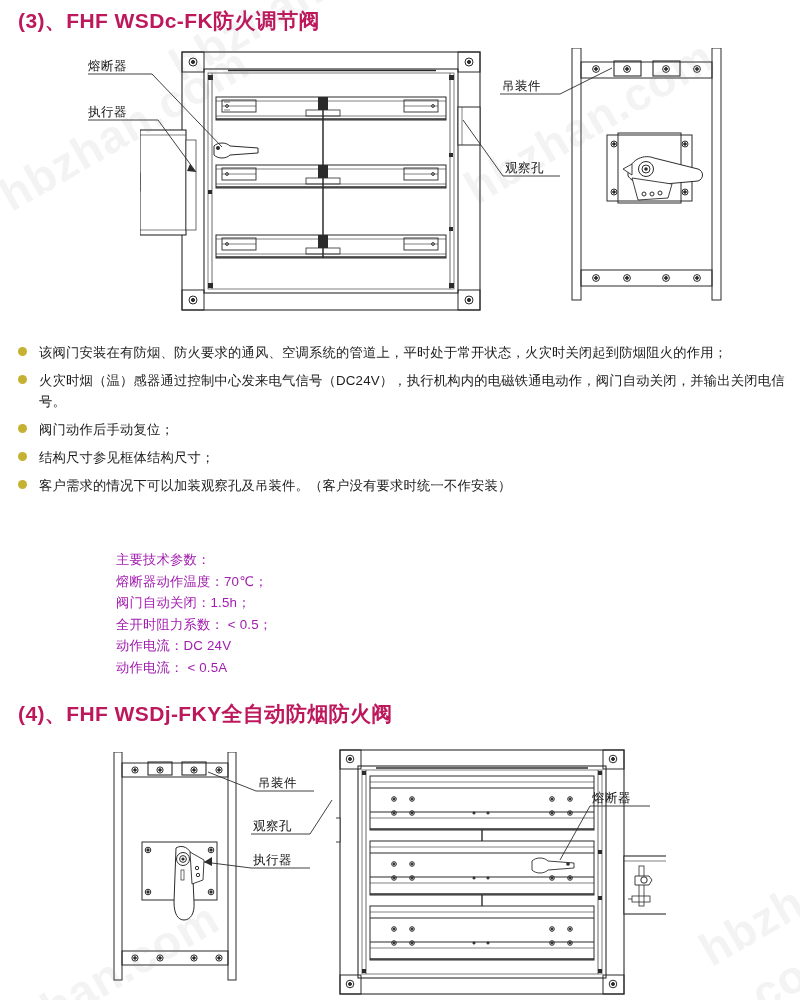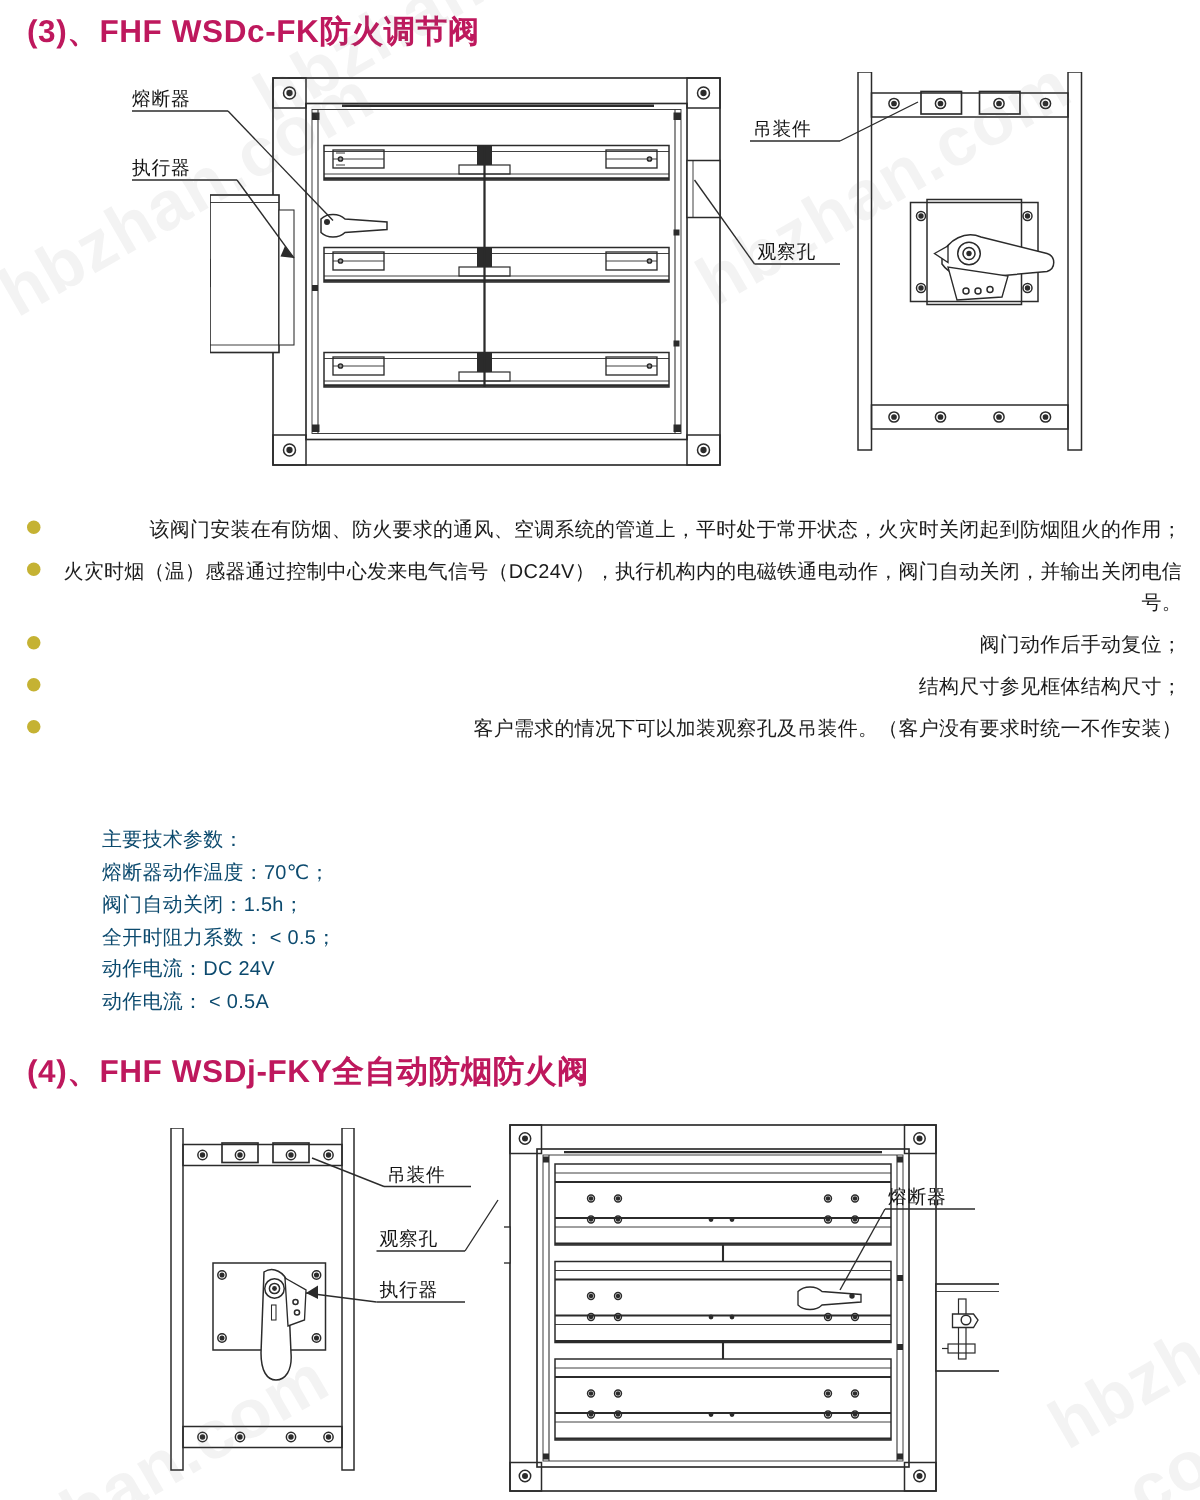--- a/index.html
+++ b/index.html
@@ -30,31 +30,31 @@
     font-size:21px;
     font-weight:700;
     color:#be185d;
     letter-spacing:0.4px;
     white-space:nowrap;
     z-index:3;
   }
 
   
   .bullets{position:absolute;left:18px;top:342px;width:770px;z-index:3;}
-  .bl{display:flex;align-items:flex-start;margin-bottom:7px;text-align:right;}
+  .bl{display:flex;align-items:flex-start;margin-bottom:7px;}
   .bl .dot{
     width:9px;height:9px;border-radius:50%;
     background:#c5b233;flex:0 0 9px;margin-top:5px;margin-right:12px;
   }
   .bl .txt{
     font-size:13.3px;line-height:21px;color:#1c1c1c;
     letter-spacing:0.2px;flex:1;
   }
   .specs{position:absolute;left:68px;top:549px;z-index:3;}
-  .spec-line{font-size:13.3px;line-height:21.5px;color:#0c4a6e;letter-spacing:0.2px;}
+  .spec-line{font-size:13.3px;line-height:21.5px;color:#a21caf;letter-spacing:0.2px;margin-left:48px;}
 
   
   .fig{position:absolute;z-index:2;}
   .fig svg{display:block;}
 
   .lbl{
     position:absolute;
     font-size:12.5px;
     color:#141414;
     white-space:nowrap;

